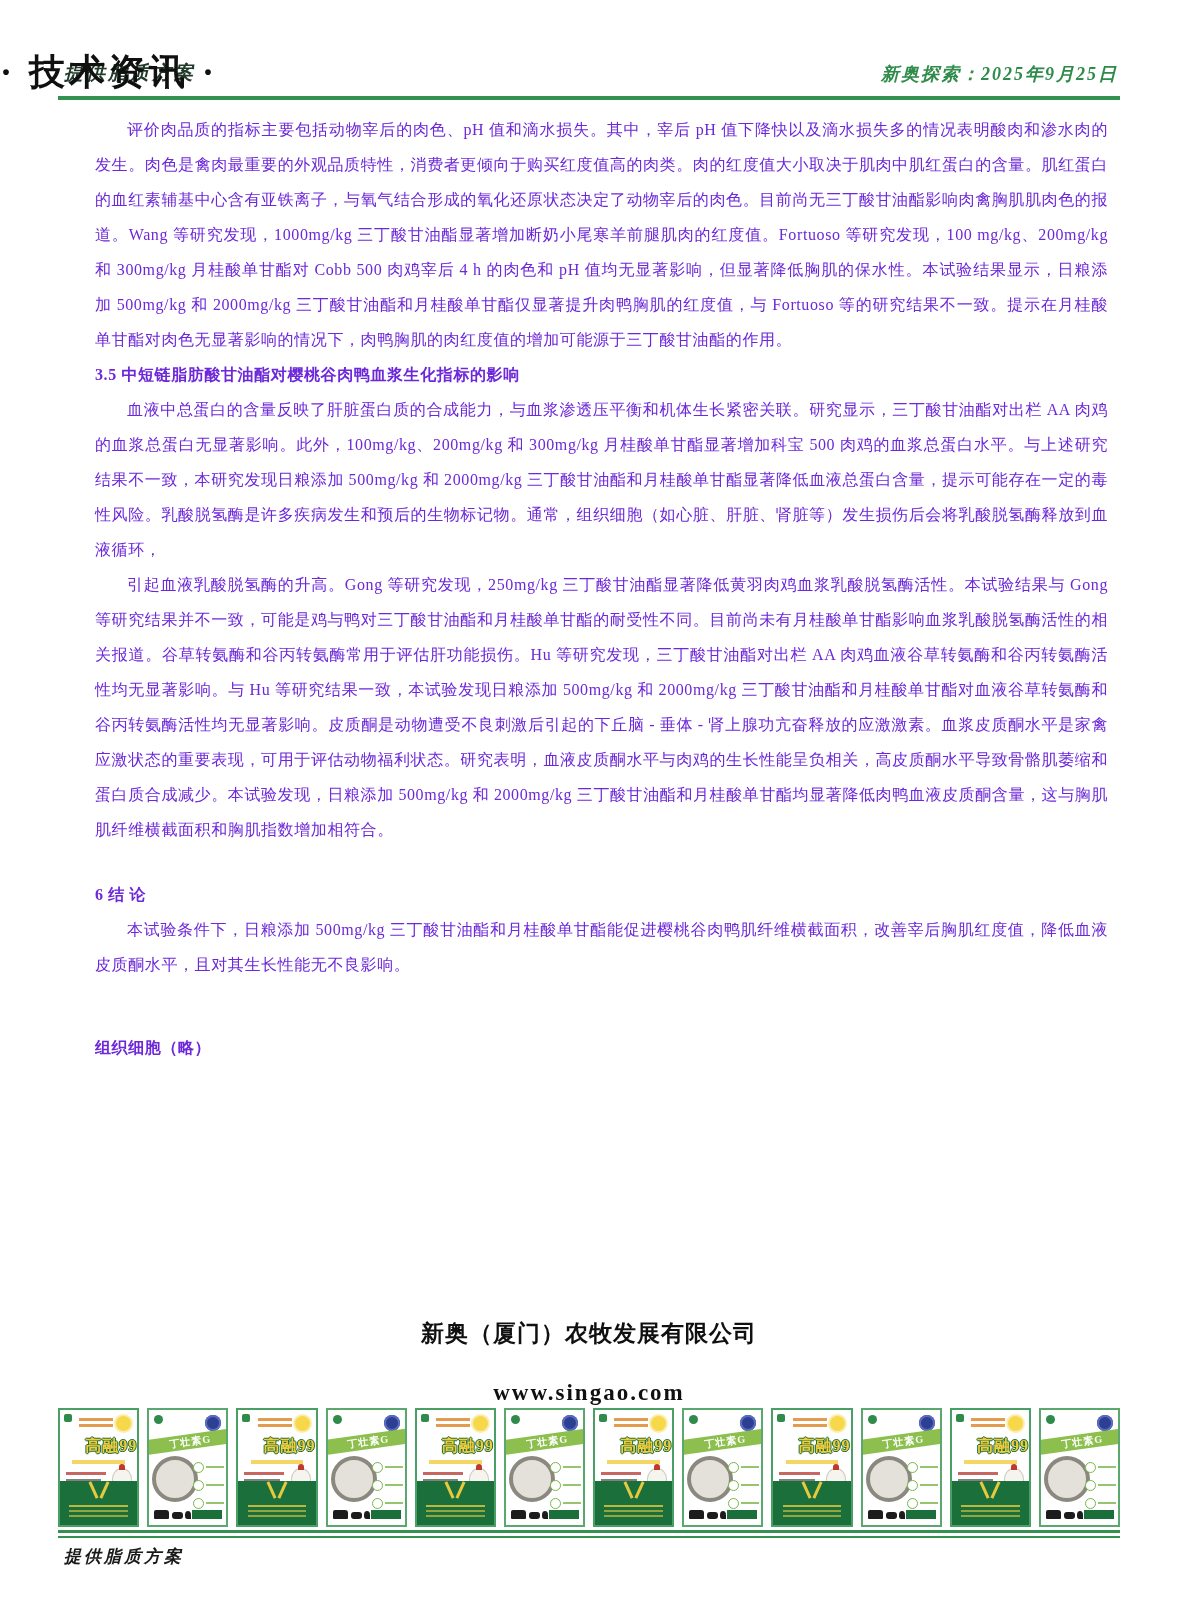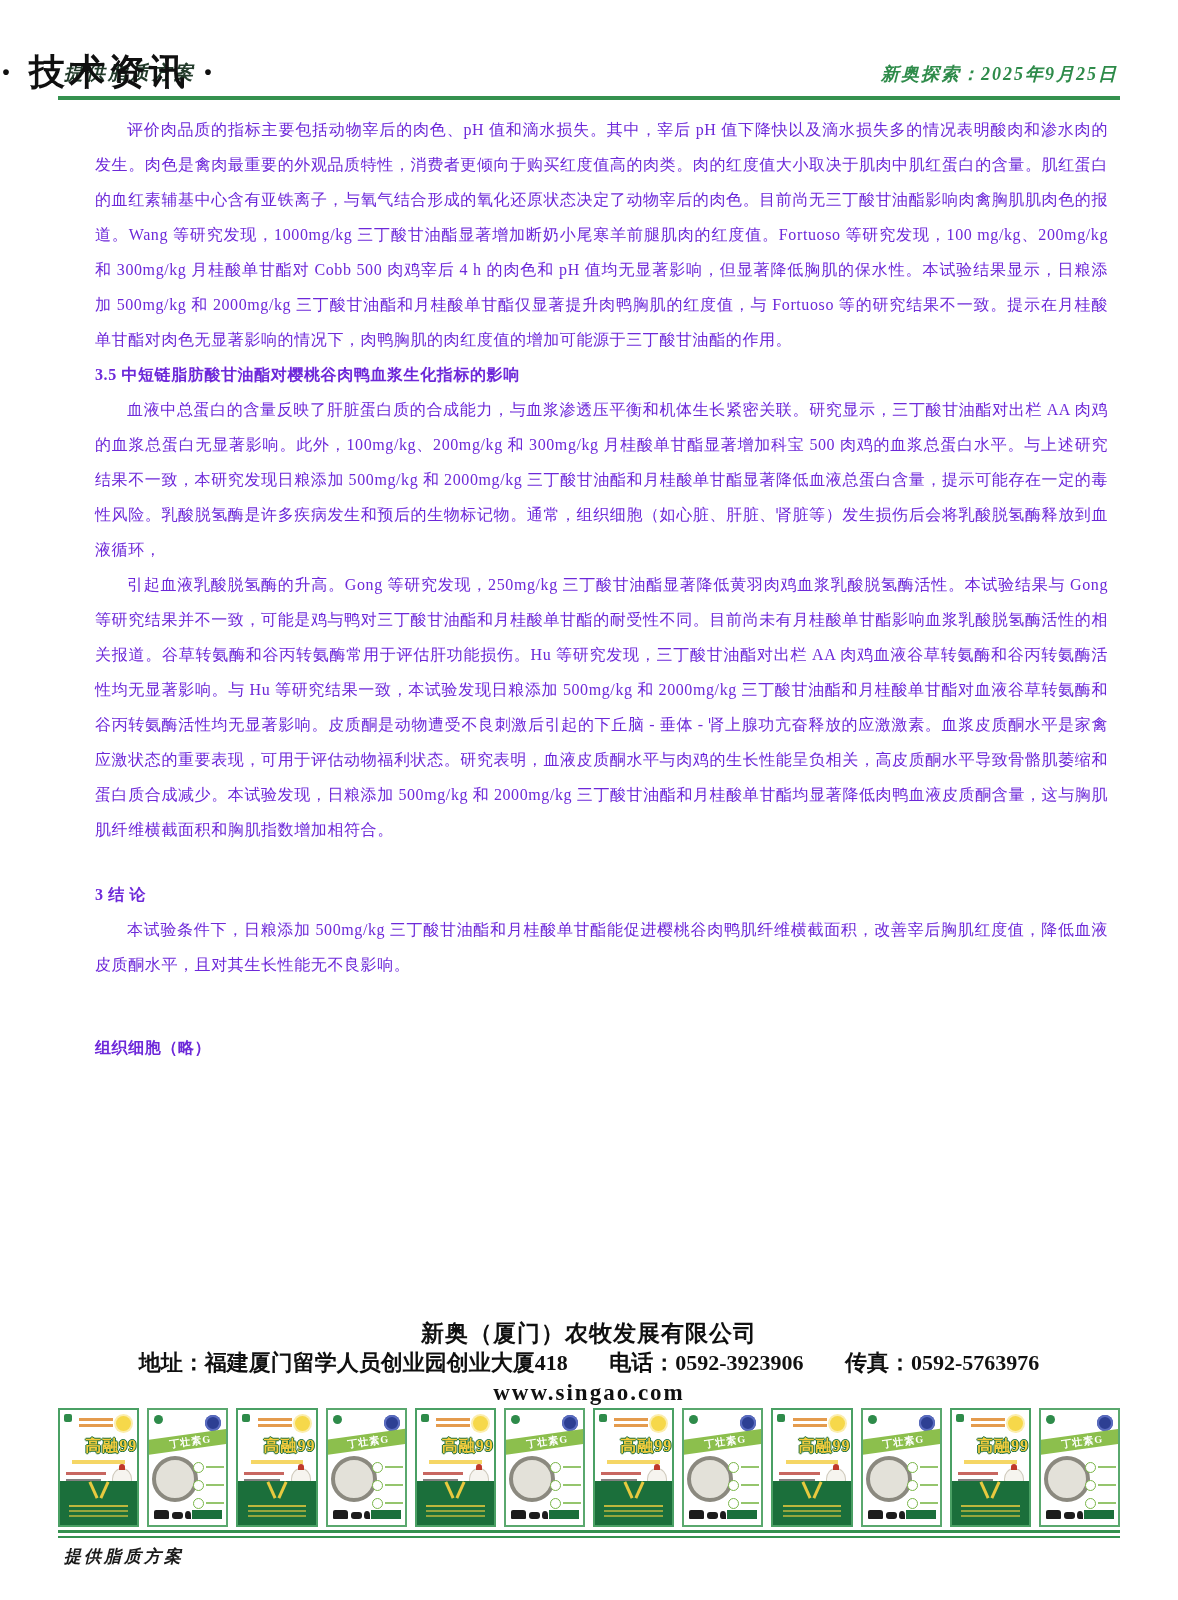--- a/index.html
+++ b/index.html
@@ -123,31 +123,26 @@
   <div class="hdr-left">提供脂质方案</div>
   <div class="hdr-center">· 技术资讯 ·</div>
   <div class="hdr-right">新奥探索：2025年9月25日</div>
   <div class="hdr-rule"></div>
 
   <div class="article">
     <p>评价肉品质的指标主要包括动物宰后的肉色、pH 值和滴水损失。其中，宰后 pH 值下降快以及滴水损失多的情况表明酸肉和渗水肉的发生。肉色是禽肉最重要的外观品质特性，消费者更倾向于购买红度值高的肉类。肉的红度值大小取决于肌肉中肌红蛋白的含量。肌红蛋白的血红素辅基中心含有亚铁离子，与氧气结合形成的氧化还原状态决定了动物宰后的肉色。目前尚无三丁酸甘油酯影响肉禽胸肌肌肉色的报道。Wang 等研究发现，1000mg/kg 三丁酸甘油酯显著增加断奶小尾寒羊前腿肌肉的红度值。Fortuoso 等研究发现，100 mg/kg、200mg/kg 和 300mg/kg 月桂酸单甘酯对 Cobb 500 肉鸡宰后 4 h 的肉色和 pH 值均无显著影响，但显著降低胸肌的保水性。本试验结果显示，日粮添加 500mg/kg 和 2000mg/kg 三丁酸甘油酯和月桂酸单甘酯仅显著提升肉鸭胸肌的红度值，与 Fortuoso 等的研究结果不一致。提示在月桂酸单甘酯对肉色无显著影响的情况下，肉鸭胸肌的肉红度值的增加可能源于三丁酸甘油酯的作用。</p>
     <div class="h-sub">3.5 中短链脂肪酸甘油酯对樱桃谷肉鸭血浆生化指标的影响</div>
     <p>血液中总蛋白的含量反映了肝脏蛋白质的合成能力，与血浆渗透压平衡和机体生长紧密关联。研究显示，三丁酸甘油酯对出栏 AA 肉鸡的血浆总蛋白无显著影响。此外，100mg/kg、200mg/kg 和 300mg/kg 月桂酸单甘酯显著增加科宝 500 肉鸡的血浆总蛋白水平。与上述研究结果不一致，本研究发现日粮添加 500mg/kg 和 2000mg/kg 三丁酸甘油酯和月桂酸单甘酯显著降低血液总蛋白含量，提示可能存在一定的毒性风险。乳酸脱氢酶是许多疾病发生和预后的生物标记物。通常，组织细胞（如心脏、肝脏、肾脏等）发生损伤后会将乳酸脱氢酶释放到血液循环，</p>
     <p>引起血液乳酸脱氢酶的升高。Gong 等研究发现，250mg/kg 三丁酸甘油酯显著降低黄羽肉鸡血浆乳酸脱氢酶活性。本试验结果与 Gong 等研究结果并不一致，可能是鸡与鸭对三丁酸甘油酯和月桂酸单甘酯的耐受性不同。目前尚未有月桂酸单甘酯影响血浆乳酸脱氢酶活性的相关报道。谷草转氨酶和谷丙转氨酶常用于评估肝功能损伤。Hu 等研究发现，三丁酸甘油酯对出栏 AA 肉鸡血液谷草转氨酶和谷丙转氨酶活性均无显著影响。与 Hu 等研究结果一致，本试验发现日粮添加 500mg/kg 和 2000mg/kg 三丁酸甘油酯和月桂酸单甘酯对血液谷草转氨酶和谷丙转氨酶活性均无显著影响。皮质酮是动物遭受不良刺激后引起的下丘脑 - 垂体 - 肾上腺功亢奋释放的应激激素。血浆皮质酮水平是家禽应激状态的重要表现，可用于评估动物福利状态。研究表明，血液皮质酮水平与肉鸡的生长性能呈负相关，高皮质酮水平导致骨骼肌萎缩和蛋白质合成减少。本试验发现，日粮添加 500mg/kg 和 2000mg/kg 三丁酸甘油酯和月桂酸单甘酯均显著降低肉鸭血液皮质酮含量，这与胸肌肌纤维横截面积和胸肌指数增加相符合。</p>
-    <div class="h-concl">3 结 论</div>
+    <div class="h-concl">6 结 论</div>
     <p class="p-concl">本试验条件下，日粮添加 500mg/kg 三丁酸甘油酯和月桂酸单甘酯能促进樱桃谷肉鸭肌纤维横截面积，改善宰后胸肌红度值，降低血液皮质酮水平，且对其生长性能无不良影响。</p>
     <div class="refs">组织细胞（略）</div>
   </div>
 
   <div class="foot-company">新奥（厦门）农牧发展有限公司</div>
-  <div class="foot-contact">
-    <span>地址：福建厦门留学人员创业园创业大厦418</span>
-    <span>电话：0592-3923906</span>
-    <span>传真：0592-5763976</span>
-  </div>
   <div class="foot-site">www.singao.com</div>
 
   <div class="strip" id="strip">
   <div class="card gr">
     <div class="logo"></div>
     <div class="sun"></div>
     <div class="sun-txt"></div>
     <div class="title">高融99</div>
     <div class="subband"></div>
     <div class="tline l1"></div>

